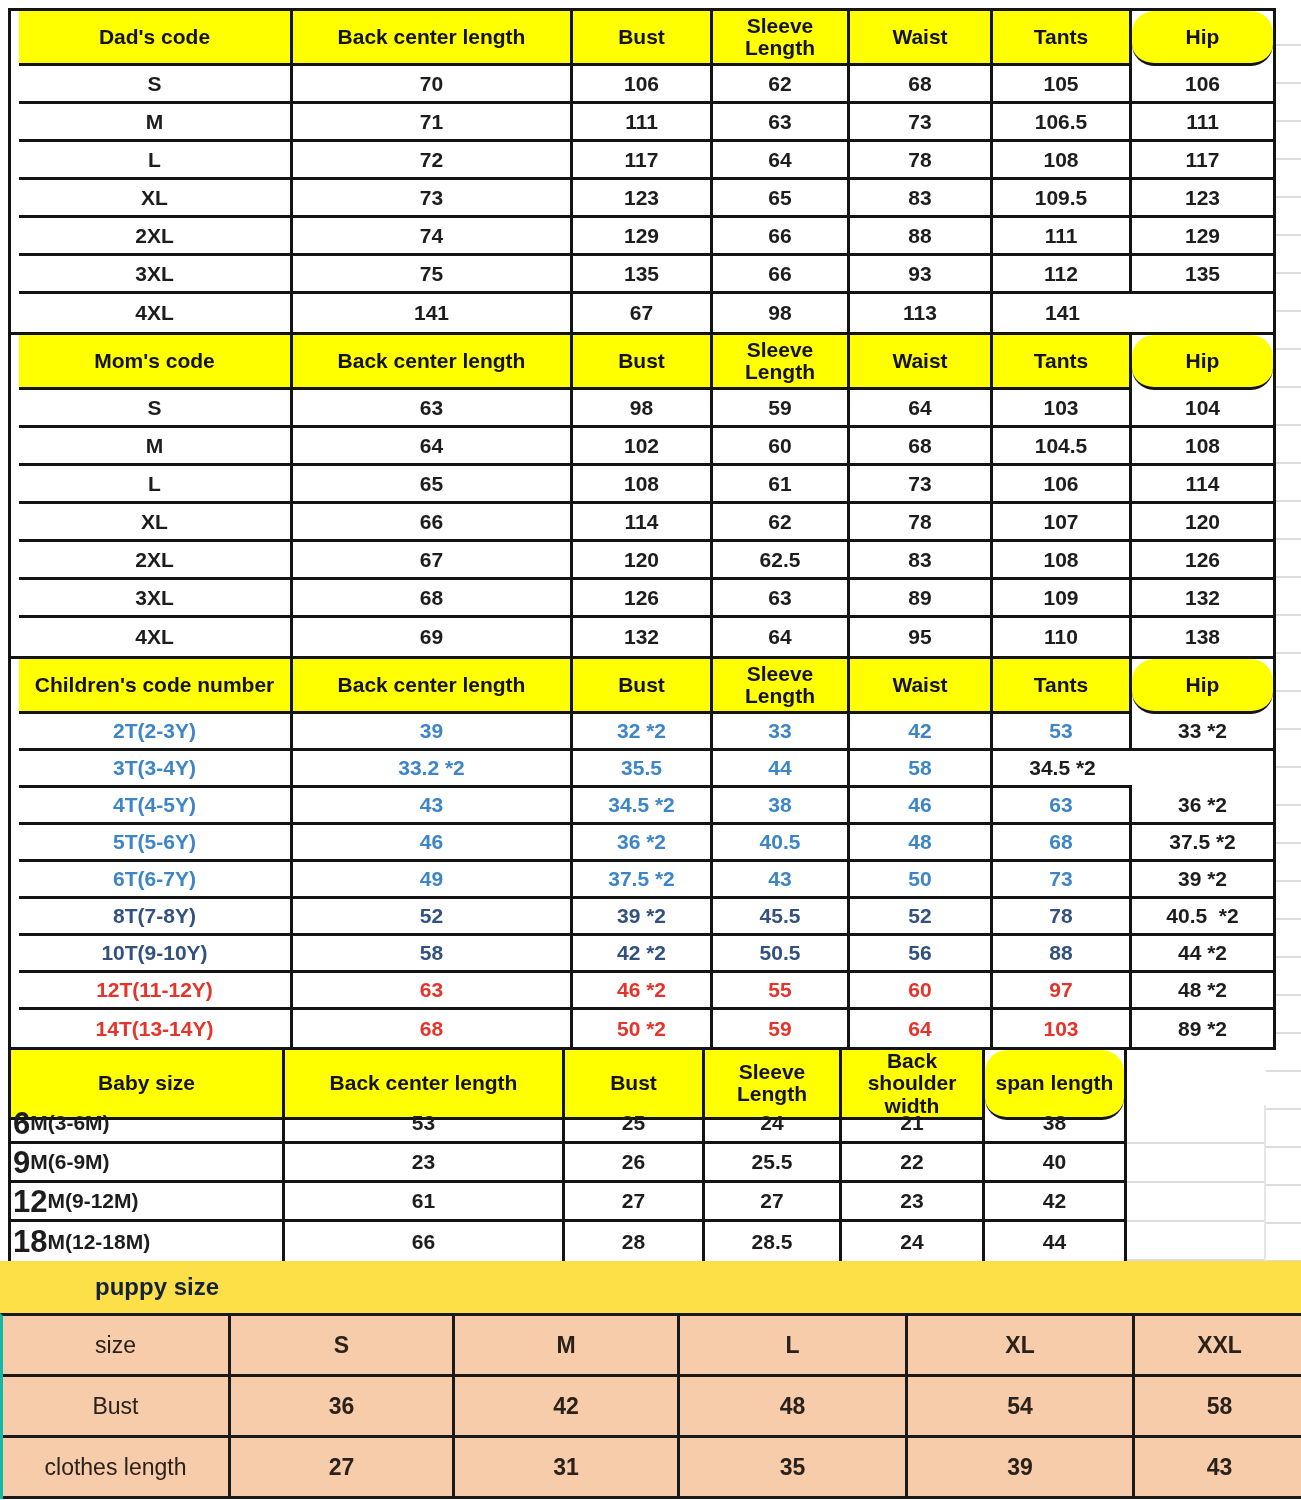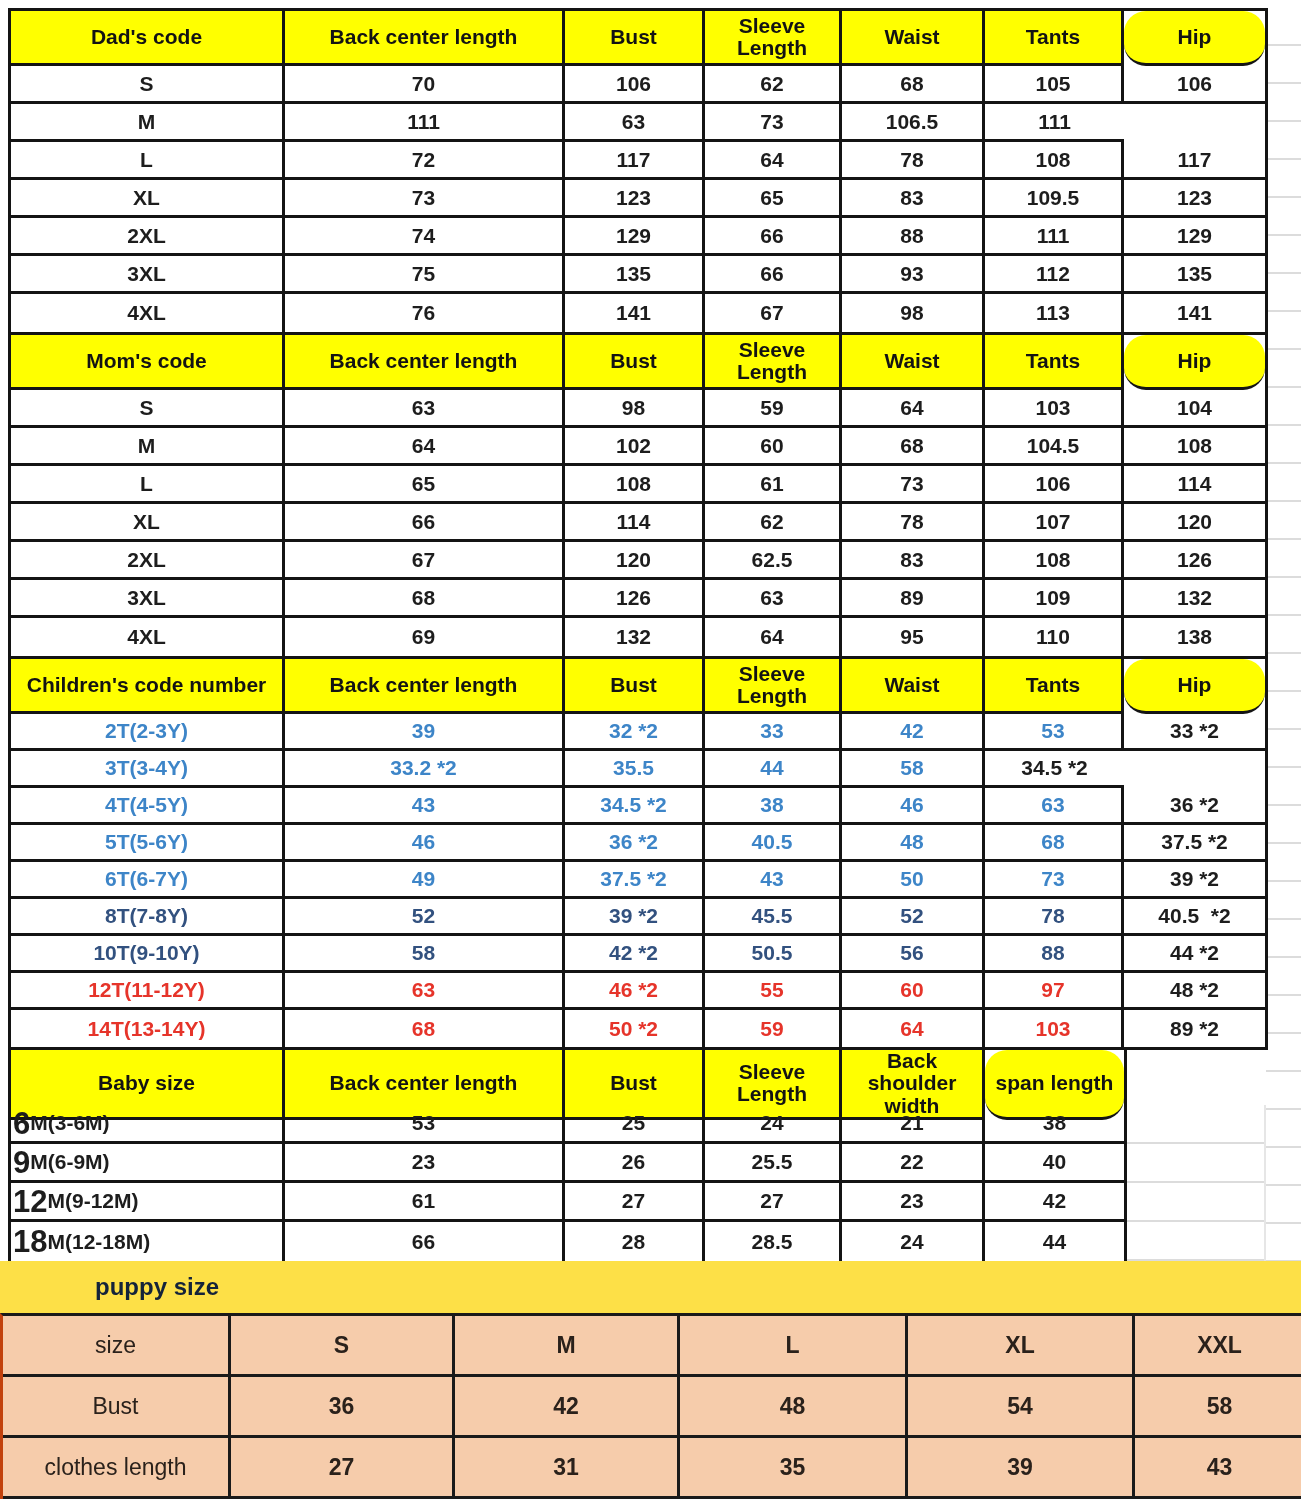--- a/index.html
+++ b/index.html
@@ -19,21 +19,21 @@
     border-right: 2px solid #e6e6e6;
     background: repeating-linear-gradient(to bottom, transparent 0px, transparent 37px, #dcdcdc 37px, #dcdcdc 39px);
   }
 
   
   .tables { position: absolute; left: 8px; top: 8px; }
   .gen-table { border: 3px solid #141414; background: #fff; width: max-content; }
   .gen-table + .gen-table { margin-top: -3px; }
 
   .hrow, .drow { display: grid; }
-  .t-main .hrow, .t-main .drow { grid-template-columns: 274px 280px 140px 137px 143px 139px 141px; }
+  .t-main .hrow, .t-main .drow { grid-template-columns: 274px 280px 140px 137px 143px 139px 141px; padding-left: 8px; }
   .t-baby .hrow, .t-baby .drow { grid-template-columns: 274px 280px 140px 137px 143px 139px; }
 
   .hrow { height: 55px; }
   .t-dad .drow, .t-mom .drow { height: 38px; }
   .t-children .drow { height: 37px; }
   .t-baby .drow { height: 39px; }
 
   .hcell {
     background: #ffff00;
     border-right: 3px solid #141414; border-bottom: 3px solid #141414;
@@ -59,21 +59,21 @@
   .t-baby .dcell.baby-label .big { font-size: 31px; font-weight: 700; line-height: 1; }
   .t-baby .dcell.baby-label span:not(.big) { font-size: 21px; }
 
   
   .puppy { position: absolute; left: 0; top: 1261px; width: 1301px; }
   .puppy-bar {
     height: 52px; background: #fde047; color: #14233a;
     display: flex; align-items: center; padding-left: 95px;
     font-size: 24px; font-weight: 600;
   }
-  .puppy-grid { border-top: 3px solid #1a1a1a; border-left: 3px solid #c2410c; }
+  .puppy-grid { border-top: 3px solid #1a1a1a; border-left: 3px solid #14b8a6; }
   .prow { display: grid; grid-template-columns: 228px 224px 225px 228px 227px 169px; height: 61px; }
   .pcell {
     background: #f6ccab; color: #2a211b;
     border-right: 3px solid #1a1a1a; border-bottom: 3px solid #1a1a1a;
     display: flex; align-items: center; justify-content: center;
     font-size: 23px; font-weight: 700;
   }
   .prow .pcell:last-child { border-right: none; }
   .pcell.plabel { font-weight: 400; }
 </style>
@@ -99,20 +99,21 @@
           <div class="dcell c-black">S</div>
           <div class="dcell c-black">70</div>
           <div class="dcell c-black">106</div>
           <div class="dcell c-black">62</div>
           <div class="dcell c-black">68</div>
           <div class="dcell c-black">105</div>
           <div class="dcell c-black">106</div>
         </div>
         <div class="drow">
           <div class="dcell c-black">M</div>
+          <div class="dcell c-black">71</div>
           <div class="dcell c-black">111</div>
           <div class="dcell c-black">63</div>
           <div class="dcell c-black">73</div>
           <div class="dcell c-black">106.5</div>
           <div class="dcell c-black">111</div>
         </div>
         <div class="drow">
           <div class="dcell c-black">L</div>
           <div class="dcell c-black">72</div>
           <div class="dcell c-black">117</div>
@@ -143,21 +144,20 @@
           <div class="dcell c-black">3XL</div>
           <div class="dcell c-black">75</div>
           <div class="dcell c-black">135</div>
           <div class="dcell c-black">66</div>
           <div class="dcell c-black">93</div>
           <div class="dcell c-black">112</div>
           <div class="dcell c-black">135</div>
         </div>
         <div class="drow">
           <div class="dcell c-black">4XL</div>
-          <div class="dcell c-black">76</div>
           <div class="dcell c-black">141</div>
           <div class="dcell c-black">67</div>
           <div class="dcell c-black">98</div>
           <div class="dcell c-black">113</div>
           <div class="dcell c-black">141</div>
         </div>
       </div>
     <div class="gen-table t-main t-mom">
         <div class="hrow">
           <div class="hcell">Mom's code</div>

